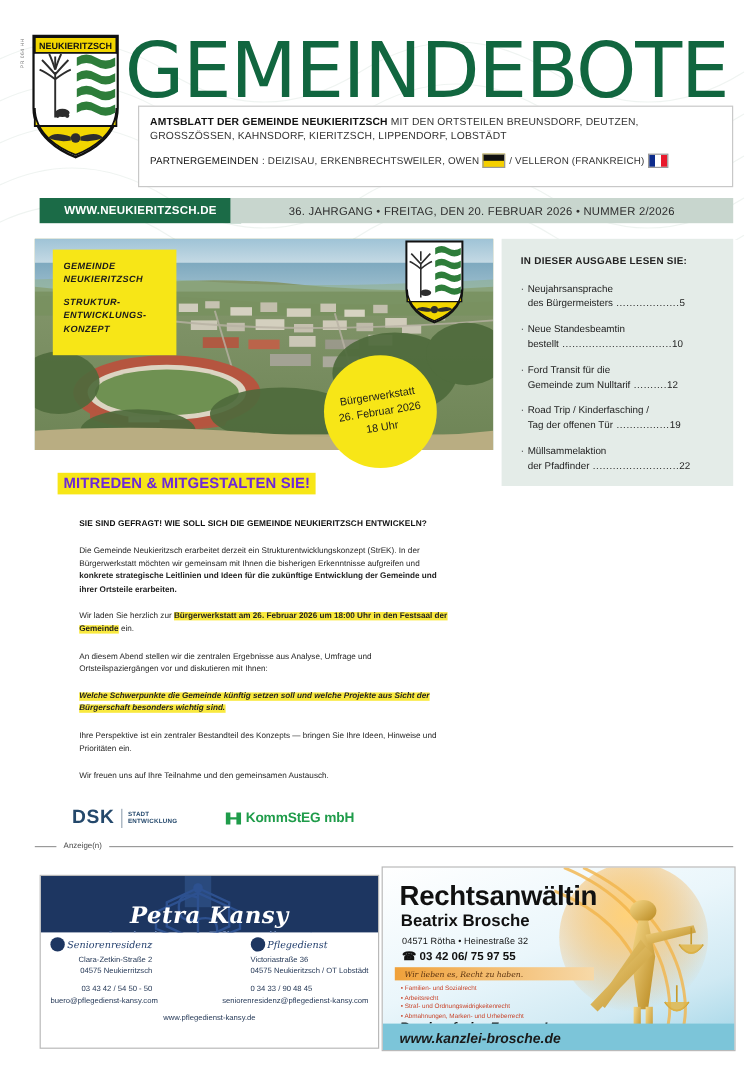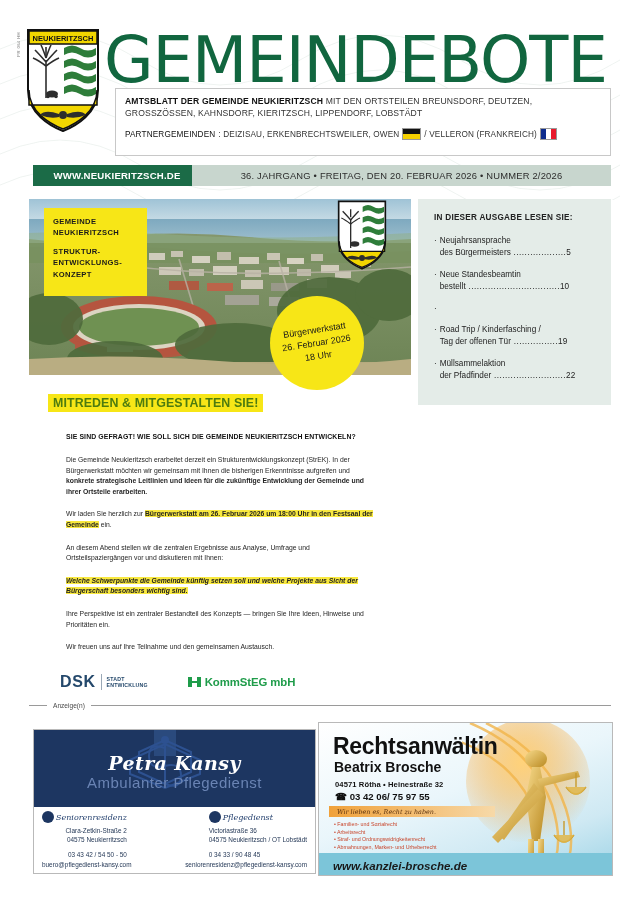--- a/index.html
+++ b/index.html
@@ -68,40 +68,40 @@
 
   
   .hero{
     position:absolute;left:29px;top:199px;width:382px;height:176px;
     overflow:hidden;background:#6f8a5a;
   }
   .hero svg{position:absolute;left:0;top:0;}
 
   .yellow-box{
     position:absolute;left:44px;top:208px;width:103px;height:88px;
-    background:#f7e617;padding:8px 8px 0 9px;box-sizing:border-box;
+    background:#f7e617;padding:8px 8px 0 9px;box-sizing:border-box;font-style:italic;
   }
   .yellow-box div{
     font-size:7.6px;font-weight:bold;color:#1a1a1a;
     line-height:11.4px;letter-spacing:.35px;
   }
   .yb-gap{height:7px;}
 
   .circle{
     position:absolute;left:270px;top:296px;width:94px;height:94px;
     background:#f7e617;border-radius:50%;
     display:flex;align-items:center;justify-content:center;
   }
   .circle-inner{transform:rotate(-9deg);text-align:center;}
   .circle-inner div{font-size:9px;line-height:13px;color:#1a1a1a;}
 
   .mitreden{
     position:absolute;left:48px;top:394px;
     background:#f7e617;padding:2px 5px;
-    font-size:12.4px;font-weight:bold;color:#4d7c0f;letter-spacing:.1px;
+    font-size:12.4px;font-weight:bold;color:#6d28d9;letter-spacing:.1px;
   }
 
   
   .body{position:absolute;left:66px;top:432px;width:310px;}
   .body h2{
     margin:0 0 13px 0;font-size:6.9px;font-weight:bold;
     letter-spacing:.1px;color:#111;line-height:10px;
   }
   .body p{
     margin:0 0 12px 0;font-size:6.8px;line-height:10.6px;color:#1f1f1f;
@@ -124,21 +124,21 @@
   .anz{position:absolute;left:29px;top:702px;width:582px;display:flex;align-items:center;gap:6px;}
   .anz .ln{height:1px;background:#9a9a9a;flex:0 0 18px;}
   .anz .ln2{height:1px;background:#9a9a9a;flex:1;}
   .anz span{font-size:6.6px;color:#4a4a4a;}
 
   
   .ad-left{
     position:absolute;left:33px;top:729px;width:281px;height:143px;
     border:1px solid #b9b9b9;background:#fff;overflow:hidden;
   }
-  .ad-left-top{position:relative;height:77px;background:#1d3661;overflow:hidden;}
+  .ad-left-top{position:relative;height:47px;background:#1d3661;overflow:hidden;}
   .pk-name{
     position:absolute;left:0;right:0;top:22px;text-align:center;
     font-family:"DejaVu Serif", serif;font-style:italic;font-weight:bold;
     font-size:19px;color:#fff;letter-spacing:.4px;
   }
   .pk-sub{
     position:absolute;left:0;right:0;top:44px;text-align:center;
     font-size:15px;color:#6a84b4;letter-spacing:.5px;
   }
   .ad-left-bot{position:relative;height:80px;padding:4px 8px 0 8px;box-sizing:border-box;}
@@ -156,21 +156,21 @@
 
   
   .ad-right{
     position:absolute;left:318px;top:722px;width:293px;height:152px;
     border:1px solid #b9b9b9;overflow:hidden;
     background:linear-gradient(160deg,#ffffff 0%,#eaf6fb 45%,#cfe9f3 75%,#9fd4e6 100%);
   }
   .ra-title{position:absolute;left:14px;top:10px;font-size:23px;font-weight:bold;
     color:#111;letter-spacing:-.3px;text-align:center;}
   .ra-name{position:absolute;left:15px;top:36px;font-size:14px;font-weight:bold;color:#111;}
-  .ra-addr{position:absolute;left:16px;top:57px;font-size:7.6px;font-weight:bold;color:#111;letter-spacing:.1px;}
+  .ra-addr{position:absolute;left:16px;top:57px;font-size:7.6px;font-weight:normal;color:#111;letter-spacing:.1px;}
   .ra-phone{position:absolute;left:16px;top:68px;font-size:9.6px;font-weight:bold;color:#111;}
   .ra-slogan{position:absolute;left:10px;top:83px;width:166px;height:11px;
     background:linear-gradient(to right,#f0a13a,#f7d9a8);
     font-family:"DejaVu Serif", serif;font-style:italic;font-size:6.4px;color:#5c3310;
     display:flex;align-items:center;padding-left:8px;box-sizing:border-box;}
   .ra-list{position:absolute;left:15px;top:98px;font-size:5.3px;line-height:7.6px;color:#c8442a;}
   .ra-barrier{position:absolute;left:14px;top:128px;font-size:11.4px;font-weight:bold;
     font-style:italic;color:#111;}
   .ra-www-bar{position:absolute;left:0;right:0;bottom:0;height:22px;background:#7cc5d9;}
   .ra-www{position:absolute;left:14px;bottom:3px;font-size:11.6px;font-weight:bold;
@@ -417,20 +417,24 @@
     </div>
     <div class="toc-item">
       <span class="toc-bullet">·</span>
       <span>
         <span style="display:block">Neue Standesbeamtin</span>
         <span>bestellt</span><span class="dots"> .................................</span><span>10</span>
       </span>
     </div>
     <div class="toc-item">
       <span class="toc-bullet">·</span>
+      <span>
+        <span style="display:block">Ford Transit für die</span>
+        <span>Gemeinde zum Nulltarif</span><span class="dots"> ..........</span><span>12</span>
+      </span>
     </div>
     <div class="toc-item">
       <span class="toc-bullet">·</span>
       <span>
         <span style="display:block">Road Trip / Kinderfasching /</span>
         <span>Tag der offenen Tür</span><span class="dots"> ................</span><span>19</span>
       </span>
     </div>
     <div class="toc-item">
       <span class="toc-bullet">·</span>

